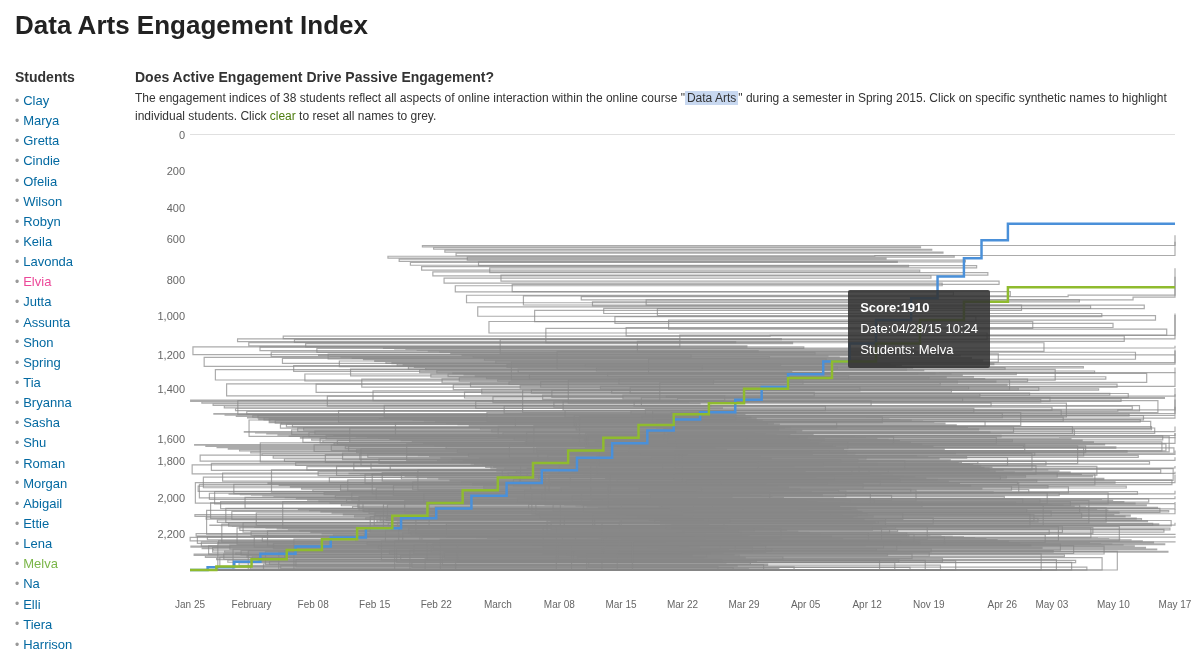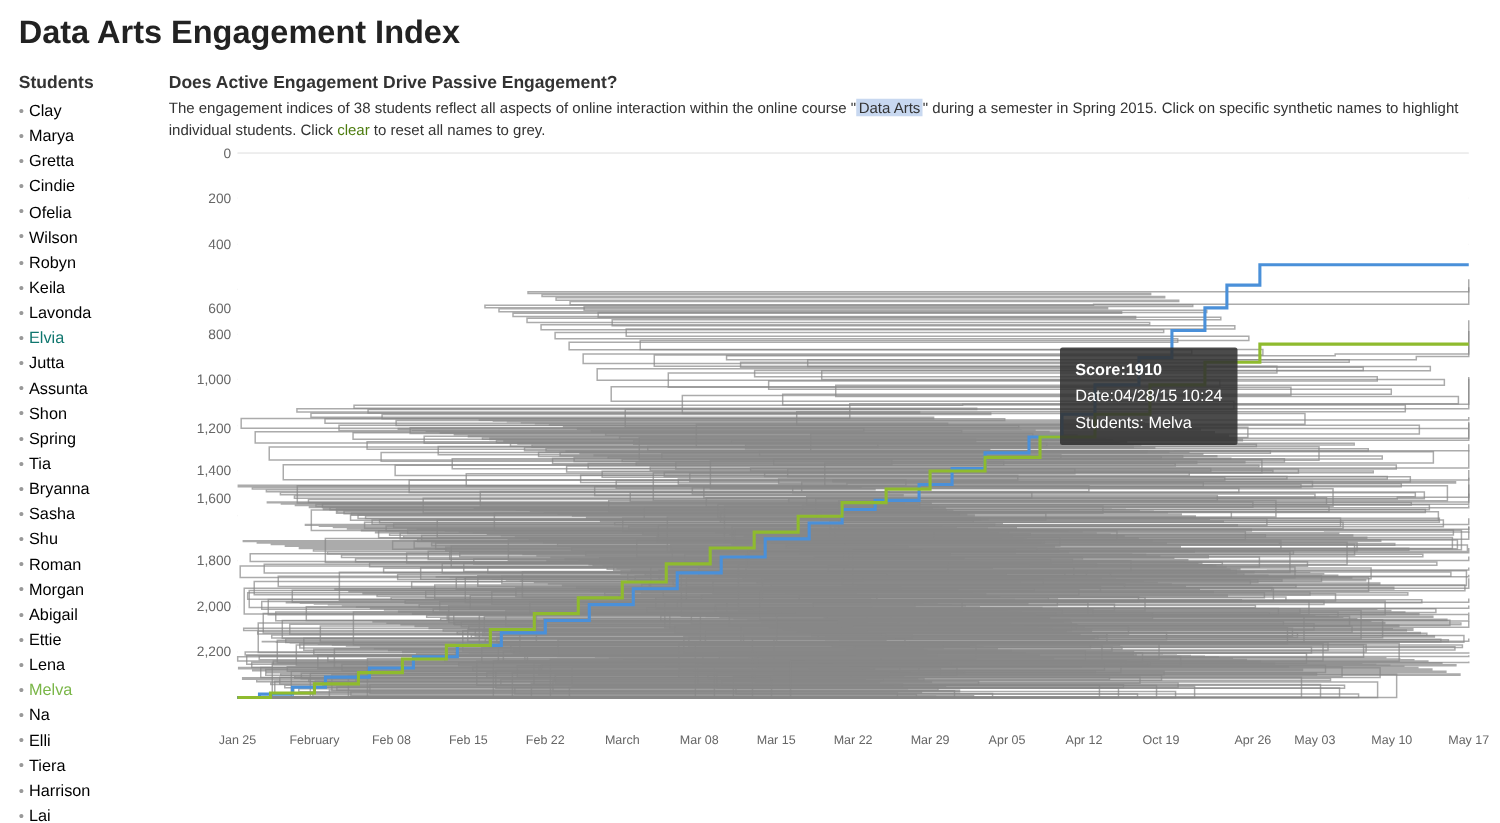--- a/index.html
+++ b/index.html
@@ -9,21 +9,21 @@
       background: #fff;
       color: #333;
       width: 1200px;
       min-height: 658px;
       padding: 10px 15px;
     }
     h1 {
       font-size: 26px;
       font-weight: bold;
       color: #222;
-      margin-bottom: 16px;
+      margin-bottom: 28px;
     }
     .main-layout {
       display: flex;
       gap: 0;
     }
     .sidebar {
       width: 110px;
       flex-shrink: 0;
       padding-top: 0;
     }
@@ -41,26 +41,26 @@
       align-items: center;
       gap: 4px;
       line-height: 1.55;
     }
     .sidebar ul li::before {
       content: "•";
       color: #999;
       font-size: 12px;
     }
     .sidebar ul li a {
-      color: #000000;
+      color: #0369a1;
       text-decoration: none;
       font-size: 13px;
     }
     .sidebar ul li a.highlighted {
-      color: #0f766e;
+      color: #ec4899;
     }
     .sidebar ul li a.highlighted-green {
       color: #7ab648;
     }
     .content {
       flex: 1;
       padding-left: 10px;
     }
     .description {
       margin-bottom: 10px;
@@ -256,26 +256,26 @@
         <span>The engagement indices of 38 students reflect all aspects of online interaction within the online course "</span><span class="highlight-text">Data Arts</span><span>" during a semester in Spring 2015. Click on specific synthetic names to highlight individual students. Click </span><a href="#">clear</a><span> to reset all names to grey.</span>
       </p>
     </div>
 
     <div class="chart-container">
 
       <div class="y-axis" id="y-axis">
           <div class="y-label" style="bottom: 435px; top: auto;">0</div>
           <div class="y-label" style="bottom: 398.75px; top: auto;">200</div>
           <div class="y-label" style="bottom: 362.5px; top: auto;">400</div>
-          <div class="y-label" style="bottom: 311px; top: auto; padding-left: 40px;">600</div>
+          <div class="y-label" style="bottom: 331px; top: auto; padding-left: 40px;">600</div>
           <div class="y-label" style="bottom: 290px; top: auto;">800</div>
           <div class="y-label" style="bottom: 253.75px; top: auto;">1,000</div>
           <div class="y-label" style="bottom: 215px; top: auto; text-align: center;">1,200</div>
           <div class="y-label" style="bottom: 181.25px; top: auto; text-align: center;">1,400</div>
-          <div class="y-label" style="bottom: 159px; top: auto;">1,600</div>
+          <div class="y-label" style="bottom: 131px; top: auto;">1,600</div>
           <div class="y-label" style="bottom: 108.75px; top: auto;">1,800</div>
           <div class="y-label" style="bottom: 72.5px; top: auto;">2,000</div>
           <div class="y-label" style="bottom: 36.25px; top: auto;">2,200</div>
         </div>
 
       <div id="grid-lines">
           <div class="grid-line-h" style="bottom: 480px; top: auto;"></div>
           <div class="grid-line-h" style="bottom: 443.75px; top: auto;"></div>
           <div class="grid-line-h" style="bottom: 407.5px; top: auto;"></div>
           <div class="grid-line-h" style="bottom: 371.25px; top: auto;"></div>
@@ -337,21 +337,21 @@
           <div class="x-label" style="left: 12.5%;">Feb 08</div>
           <div class="x-label" style="left: 18.75%;">Feb 15</div>
           <div class="x-label" style="left: 25%;">Feb 22</div>
           <div class="x-label" style="left: 31.25%;">March</div>
           <div class="x-label" style="left: 37.5%;">Mar 08</div>
           <div class="x-label" style="left: 43.75%;">Mar 15</div>
           <div class="x-label" style="left: 50%;">Mar 22</div>
           <div class="x-label" style="left: 56.25%;">Mar 29</div>
           <div class="x-label" style="left: 62.5%;">Apr 05</div>
           <div class="x-label" style="left: 68.75%;">Apr 12</div>
-          <div class="x-label" style="left: 75%;">Oct 19</div>
+          <div class="x-label" style="left: 75%;">Nov 19</div>
           <div class="x-label" style="left: 81.25%; margin-left: 12px;">Apr 26</div>
           <div class="x-label" style="left: 87.5%; text-align: right;">May 03</div>
           <div class="x-label" style="left: 93.75%;">May 10</div>
           <div class="x-label" style="left: 100%;">May 17</div>
         </div>
 
       <div class="tooltip-box" id="tooltip" style="right: 195px; top: 155px;">
         <div><strong><span>Score:</span><span>1910</span></strong></div>
         <div><span>Date:</span><span>04/28/15 10:24</span></div>
         <div><span>Students:</span> <span>Melva</span></div>

